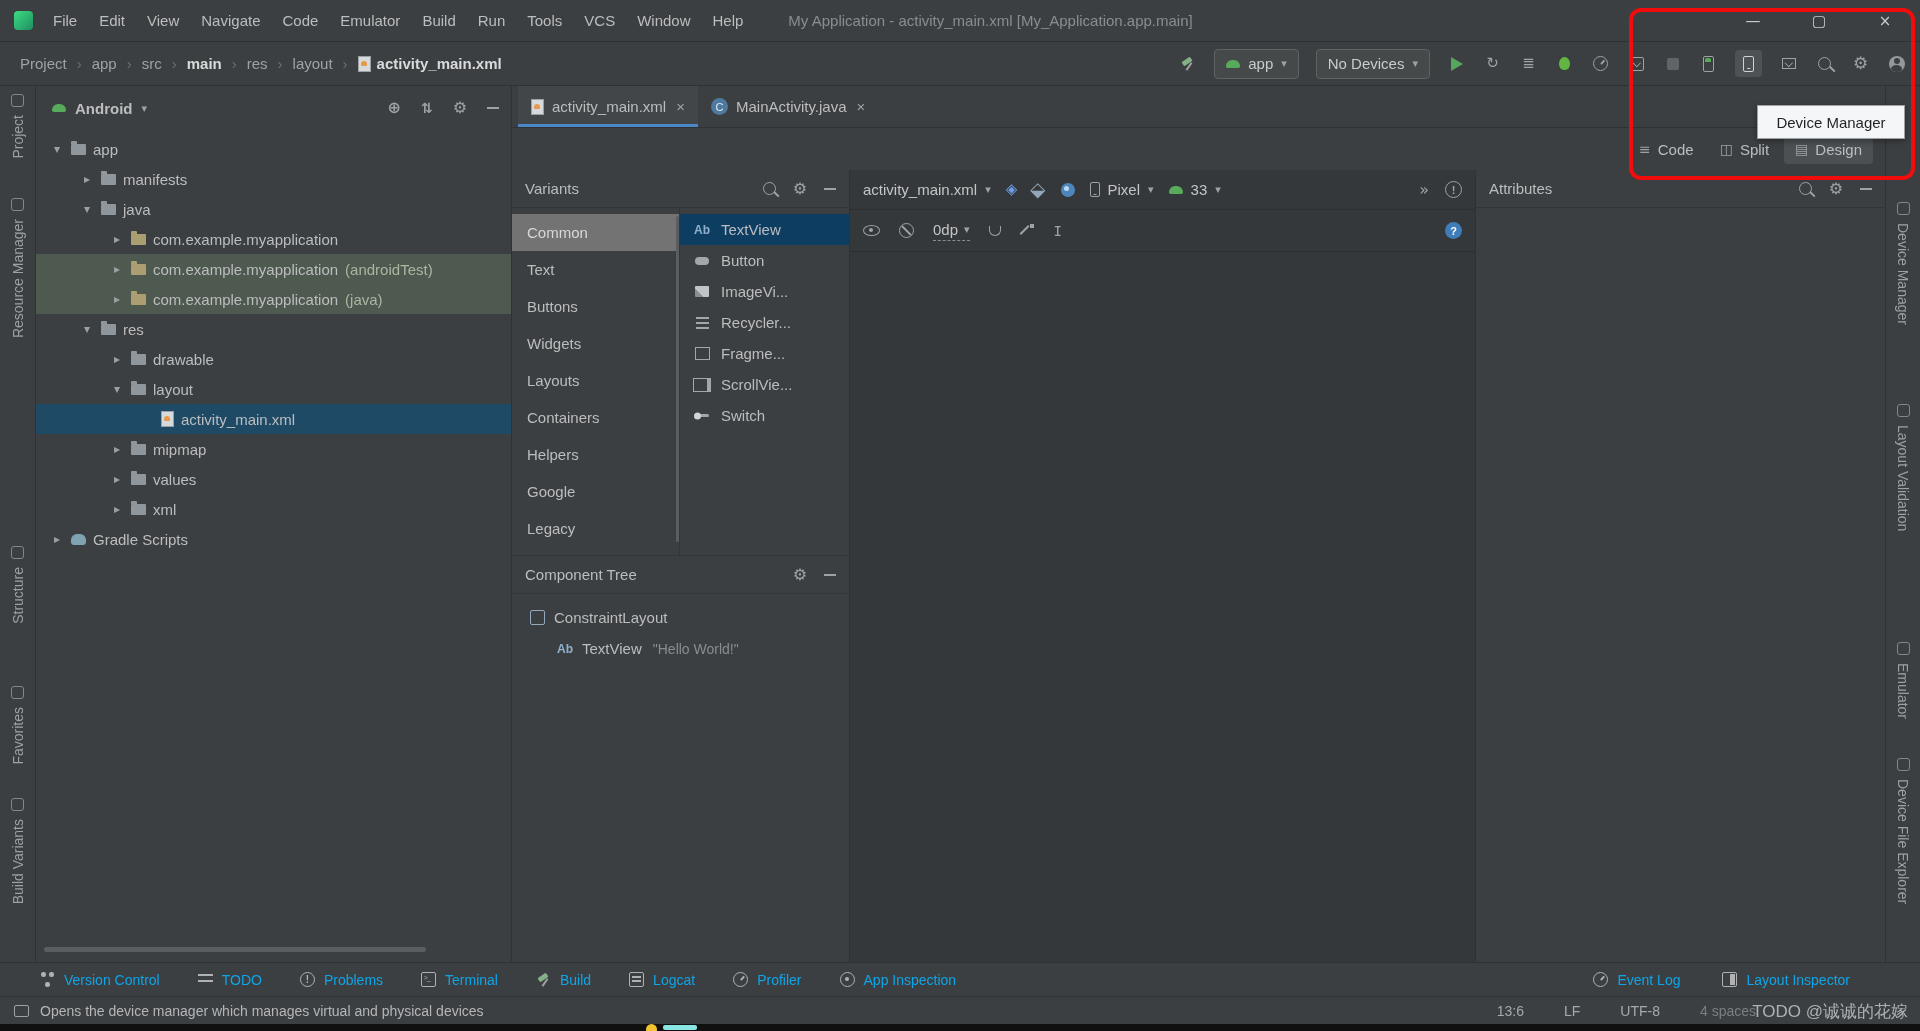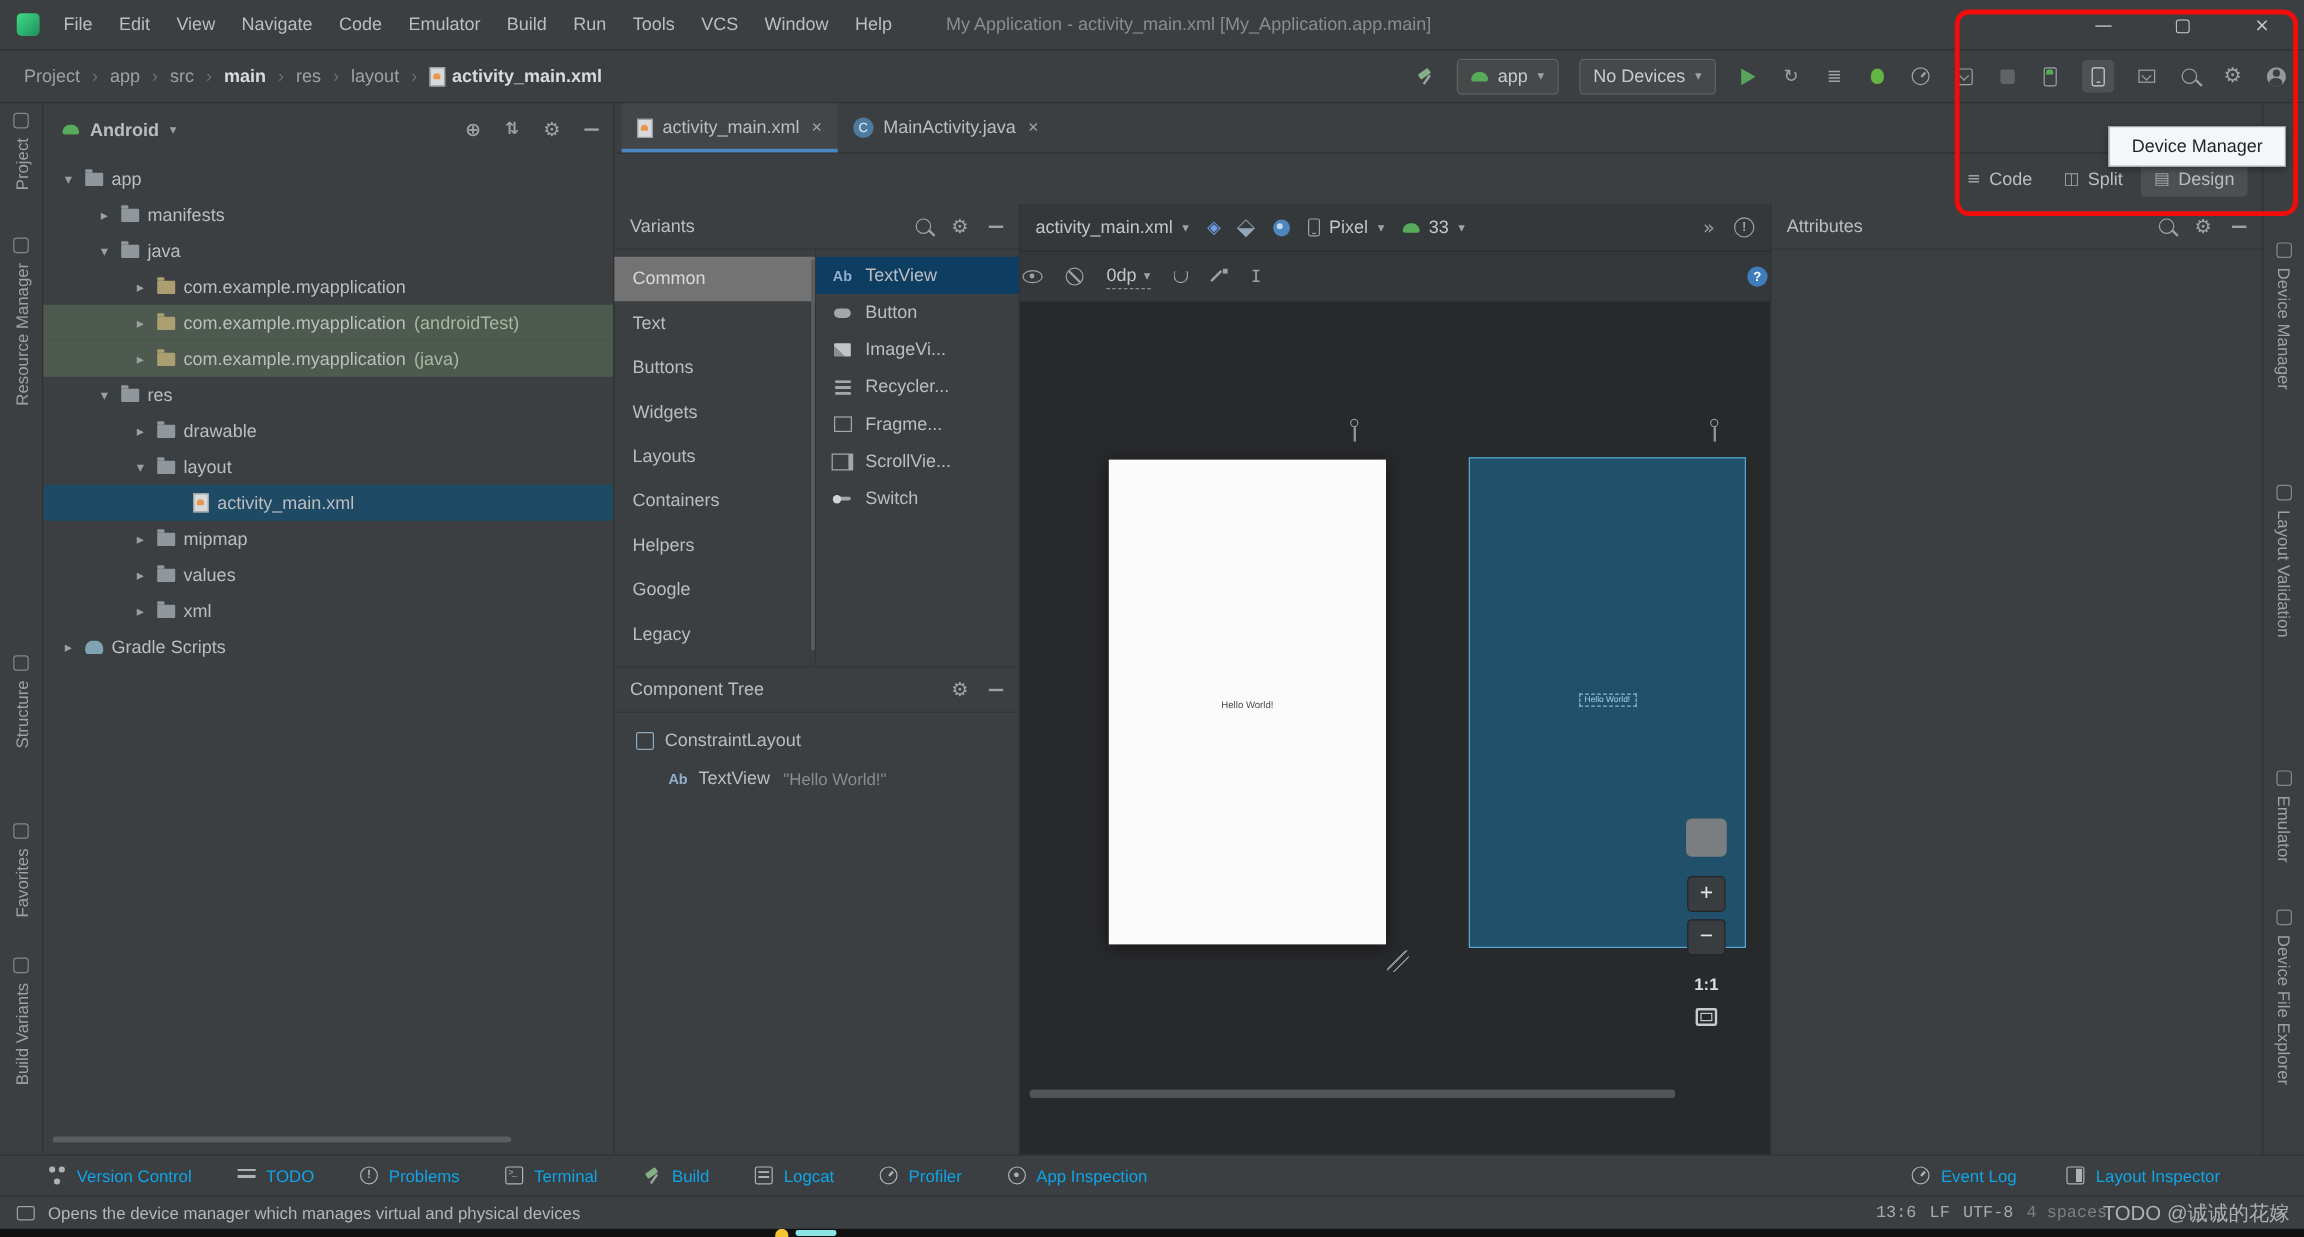--- a/index.html
+++ b/index.html
@@ -139,21 +139,21 @@
   .ic-switch::after { content:""; position:absolute; left:2px; top:50%; transform:translateY(-50%); width:7px; height:7px; border-radius:50%; background:#d2d4d5; }
   .ct { flex:1; padding-top:8px; }
   .ct-row { height:31px; display:flex; align-items:center; gap:8px; padding-left:calc(16px + var(--ind,0)*28px); }
   .ctslot { width:18px; flex:0 0 18px; display:flex; align-items:center; justify-content:center; color:#8fb0cd; font-size:12px; font-weight:bold; }
   .ic-constraintlayout::before { content:""; width:13px; height:13px; border:1.6px solid #92a9bd; border-radius:2px; }
   .ct-detail { color:#8a8d8f; font-size:14px; margin-left:3px; }
 
   
   .design-col { flex:1; display:flex; flex-direction:column; min-width:0; background:#35383a; }
   .dtb1 { height:40px; flex:0 0 40px; display:flex; align-items:center; gap:15px; padding:0 13px; border-bottom:1px solid #2c2e30; }
-  .dtb2 { height:42px; flex:0 0 42px; display:flex; align-items:center; gap:19px; padding:0 2px; border-bottom:1px solid #2c2e30; }
+  .dtb2 { height:42px; flex:0 0 42px; display:flex; align-items:center; gap:19px; padding:0 13px; border-bottom:1px solid #2c2e30; }
   .file-sel, .mini { display:flex; align-items:center; gap:8px; color:#c3c5c7; }
   .dlayers { color:#6f9ee8; font-size:15px; }
   .dblue { color:#93a7b8; font-size:14px; transform:rotate(45deg); }
   .dtheme { width:14px; height:14px; border-radius:50%; background:#4d86ba; position:relative; }
   .dtheme::after { content:""; position:absolute; left:3px; top:3px; width:5px; height:5px; border-radius:50%; background:#bcd8ee; }
   .dtb-right { margin-left:auto; display:flex; align-items:center; gap:16px; }
   .ic-err { width:17px; height:17px; border:1.6px solid #9fa2a4; border-radius:50%; position:relative; }
   .ic-err::after { content:"!"; position:absolute; left:0; right:0; top:50%; transform:translateY(-54%); text-align:center; font-size:11px; color:#9fa2a4; font-weight:bold; }
   .ic-eye { width:17px; height:11px; border:1.6px solid #9fa2a4; border-radius:50%; position:relative; }
   .ic-eye::after { content:""; position:absolute; left:4.8px; top:2.2px; width:4px; height:4px; border-radius:50%; background:#9fa2a4; }
@@ -206,21 +206,21 @@
   .ic-logcat { border:1.6px solid #afb1b3; border-radius:2px; }
   .ic-logcat::after { content:""; position:absolute; left:2px; right:2px; top:3px; height:7px; background:repeating-linear-gradient(#afb1b3 0 1.6px,transparent 1.6px 4px); }
   .ic-profiler, .ic-event-log, .ic-app-inspection { border:1.6px solid #afb1b3; border-radius:50%; }
   .ic-profiler::after, .ic-event-log::after { content:""; position:absolute; left:5.8px; top:2.4px; width:1.7px; height:4.8px; background:#afb1b3; transform-origin:bottom center; transform:rotate(42deg); }
   .ic-app-inspection::after { content:""; position:absolute; left:4px; top:4px; width:4.4px; height:4.4px; border-radius:50%; background:#afb1b3; }
   .ic-layout-inspector { border:1.6px solid #afb1b3; border-radius:2px; }
   .ic-layout-inspector::after { content:""; position:absolute; right:1px; top:1px; bottom:1px; width:5px; background:#afb1b3; }
 
   .statusbar { height:28px; flex:0 0 28px; display:flex; align-items:center; border-top:1px solid #2f3133; padding:0 14px; font-size:14px; color:#b4b6b8; position:relative; }
   .ic-statuswin { width:15px; height:12px; border:1.5px solid #9fa2a4; border-radius:2px; margin-right:11px; }
-  .sb-right { margin-left:auto; display:flex; align-items:center; gap:11px; color:#a7aaac; padding-right:150px;font-family:Liberation Mono, monospace; }
+  .sb-right { margin-left:auto; display:flex; align-items:center; gap:40px; color:#a7aaac; padding-right:150px; }
   .dim2 { color:#7c7f81; }
   .watermark { position:absolute; right:12px; top:3px; font-size:17px; color:#aeb1b3; z-index:60; }
 
   .bottom-strip { height:7px; flex:0 0 7px; background:#101010; position:relative; overflow:hidden; }
   .bs-dot { position:absolute; left:646px; top:0; width:11px; height:11px; border-radius:50%; background:#f4c430; }
   .bs-bar { position:absolute; left:663px; top:1px; width:34px; height:5px; border-radius:2px; background:#8ae6e4; }
 
   
   .red-box { position:absolute; left:1629px; top:8px; width:286px; height:172px; border:4px solid #f20c0c; border-radius:12px; z-index:90; pointer-events:none; }
   .tooltipx { position:absolute; left:1757px; top:105px; width:148px; height:34px; background:#f5f6f7; color:#1f2326; border:1px solid #9fa2a4; display:flex; align-items:center; justify-content:center; font-size:15px; z-index:80; box-shadow:0 2px 6px rgba(0,0,0,.35); }
@@ -654,39 +654,20 @@
             <i class="ring-slash"></i>
             <div class="zerodp">
               <span>0dp</span>
               <span class="gi dd2">▾</span>
             </div>
             <i class="ic-magnet"></i>
             <i class="ic-wand"></i>
             <span class="ibeam">I</span>
             <i class="ic-help"></i>
           </div>
-          <div class="canvas">
-            <i class="antenna a1"></i>
-            <i class="antenna a2"></i>
-            <div class="phone-white">
-              <span class="hello-w">Hello World!</span>
-            </div>
-            <div class="phone-bp">
-              <span class="hello-b">Hello World!</span>
-            </div>
-            <i class="resize-h"></i>
-            <div class="zoomui">
-              <div class="z-over"></div>
-              <div class="z-btn">+</div>
-              <div class="z-btn">−</div>
-              <div class="z-ratio">1:1</div>
-              <i class="z-fit"></i>
-            </div>
-            <i class="canvas-hscroll"></i>
-          </div>
         </div>
 
         <div class="attrs-col">
           <div class="subhead">
             <span class="t">Attributes</span>
             <div class="icons">
               <i class="ic-search"></i>
               <span class="gi g16">⚙</span>
               <i class="minus"></i>
             </div>

